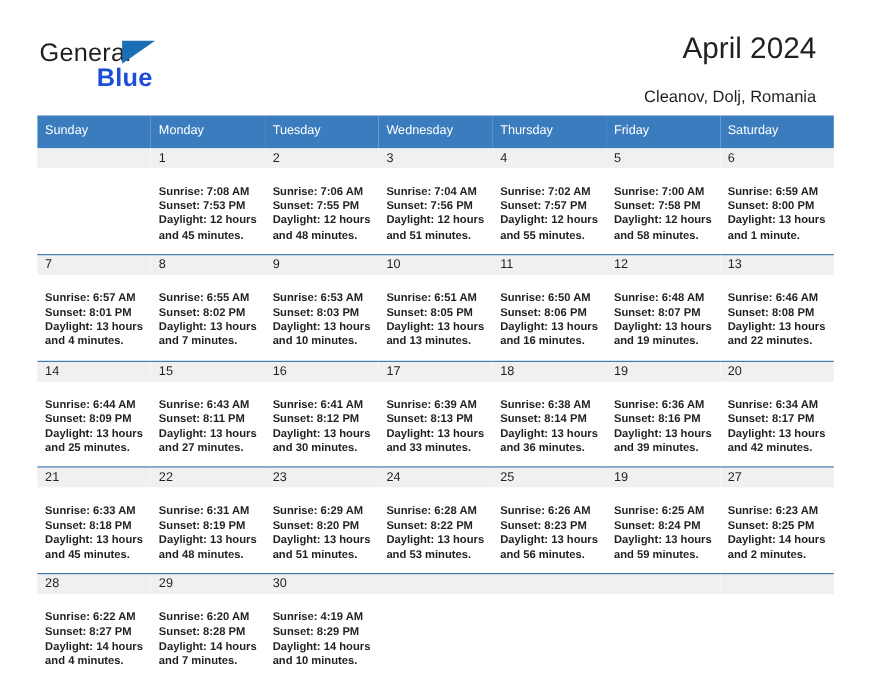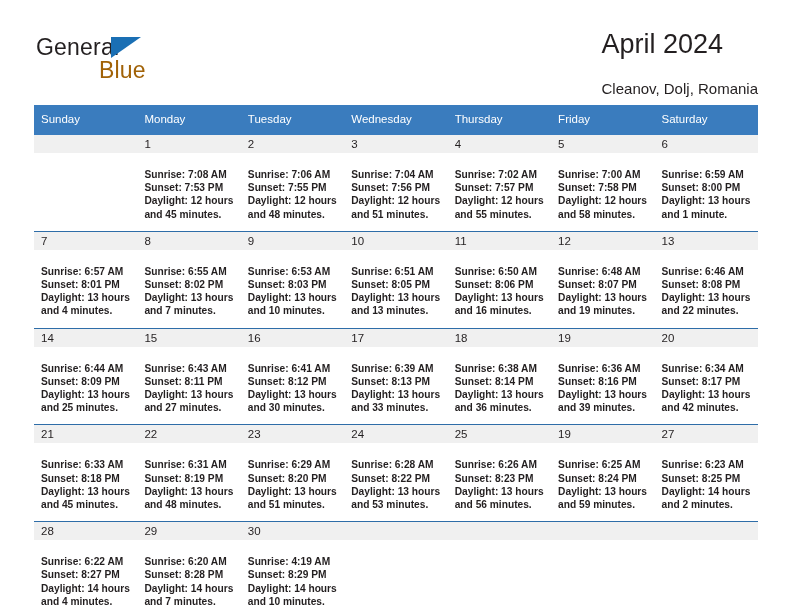--- a/index.html
+++ b/index.html
@@ -49,33 +49,34 @@
     position: absolute;
     left: 77px;
     top: 3px;
     width: 0;
     height: 0;
     border-left: 30px solid #1a6fb4;
     border-bottom: 21px solid transparent;
   }
   .logo-blue {
     position: absolute;
-    left: 65px;
+    left: 54px;
     top: 23px;
     font-size: 23px;
     letter-spacing: 0.2px;
-    color: #a16207;
+    color: #1d4ed8;
     line-height: 26px;
+    font-weight: bold;
   }
 
   .title-block {
     position: absolute;
-    right: 0;
+    right: 16px;
     top: 0;
-    text-align: left;
+    text-align: right;
   }
   .cal-title {
     font-size: 27px;
     color: #231f20;
     line-height: 32px;
     white-space: nowrap;
   }
   .cal-subtitle {
     margin-top: 20px;
     font-size: 15px;

